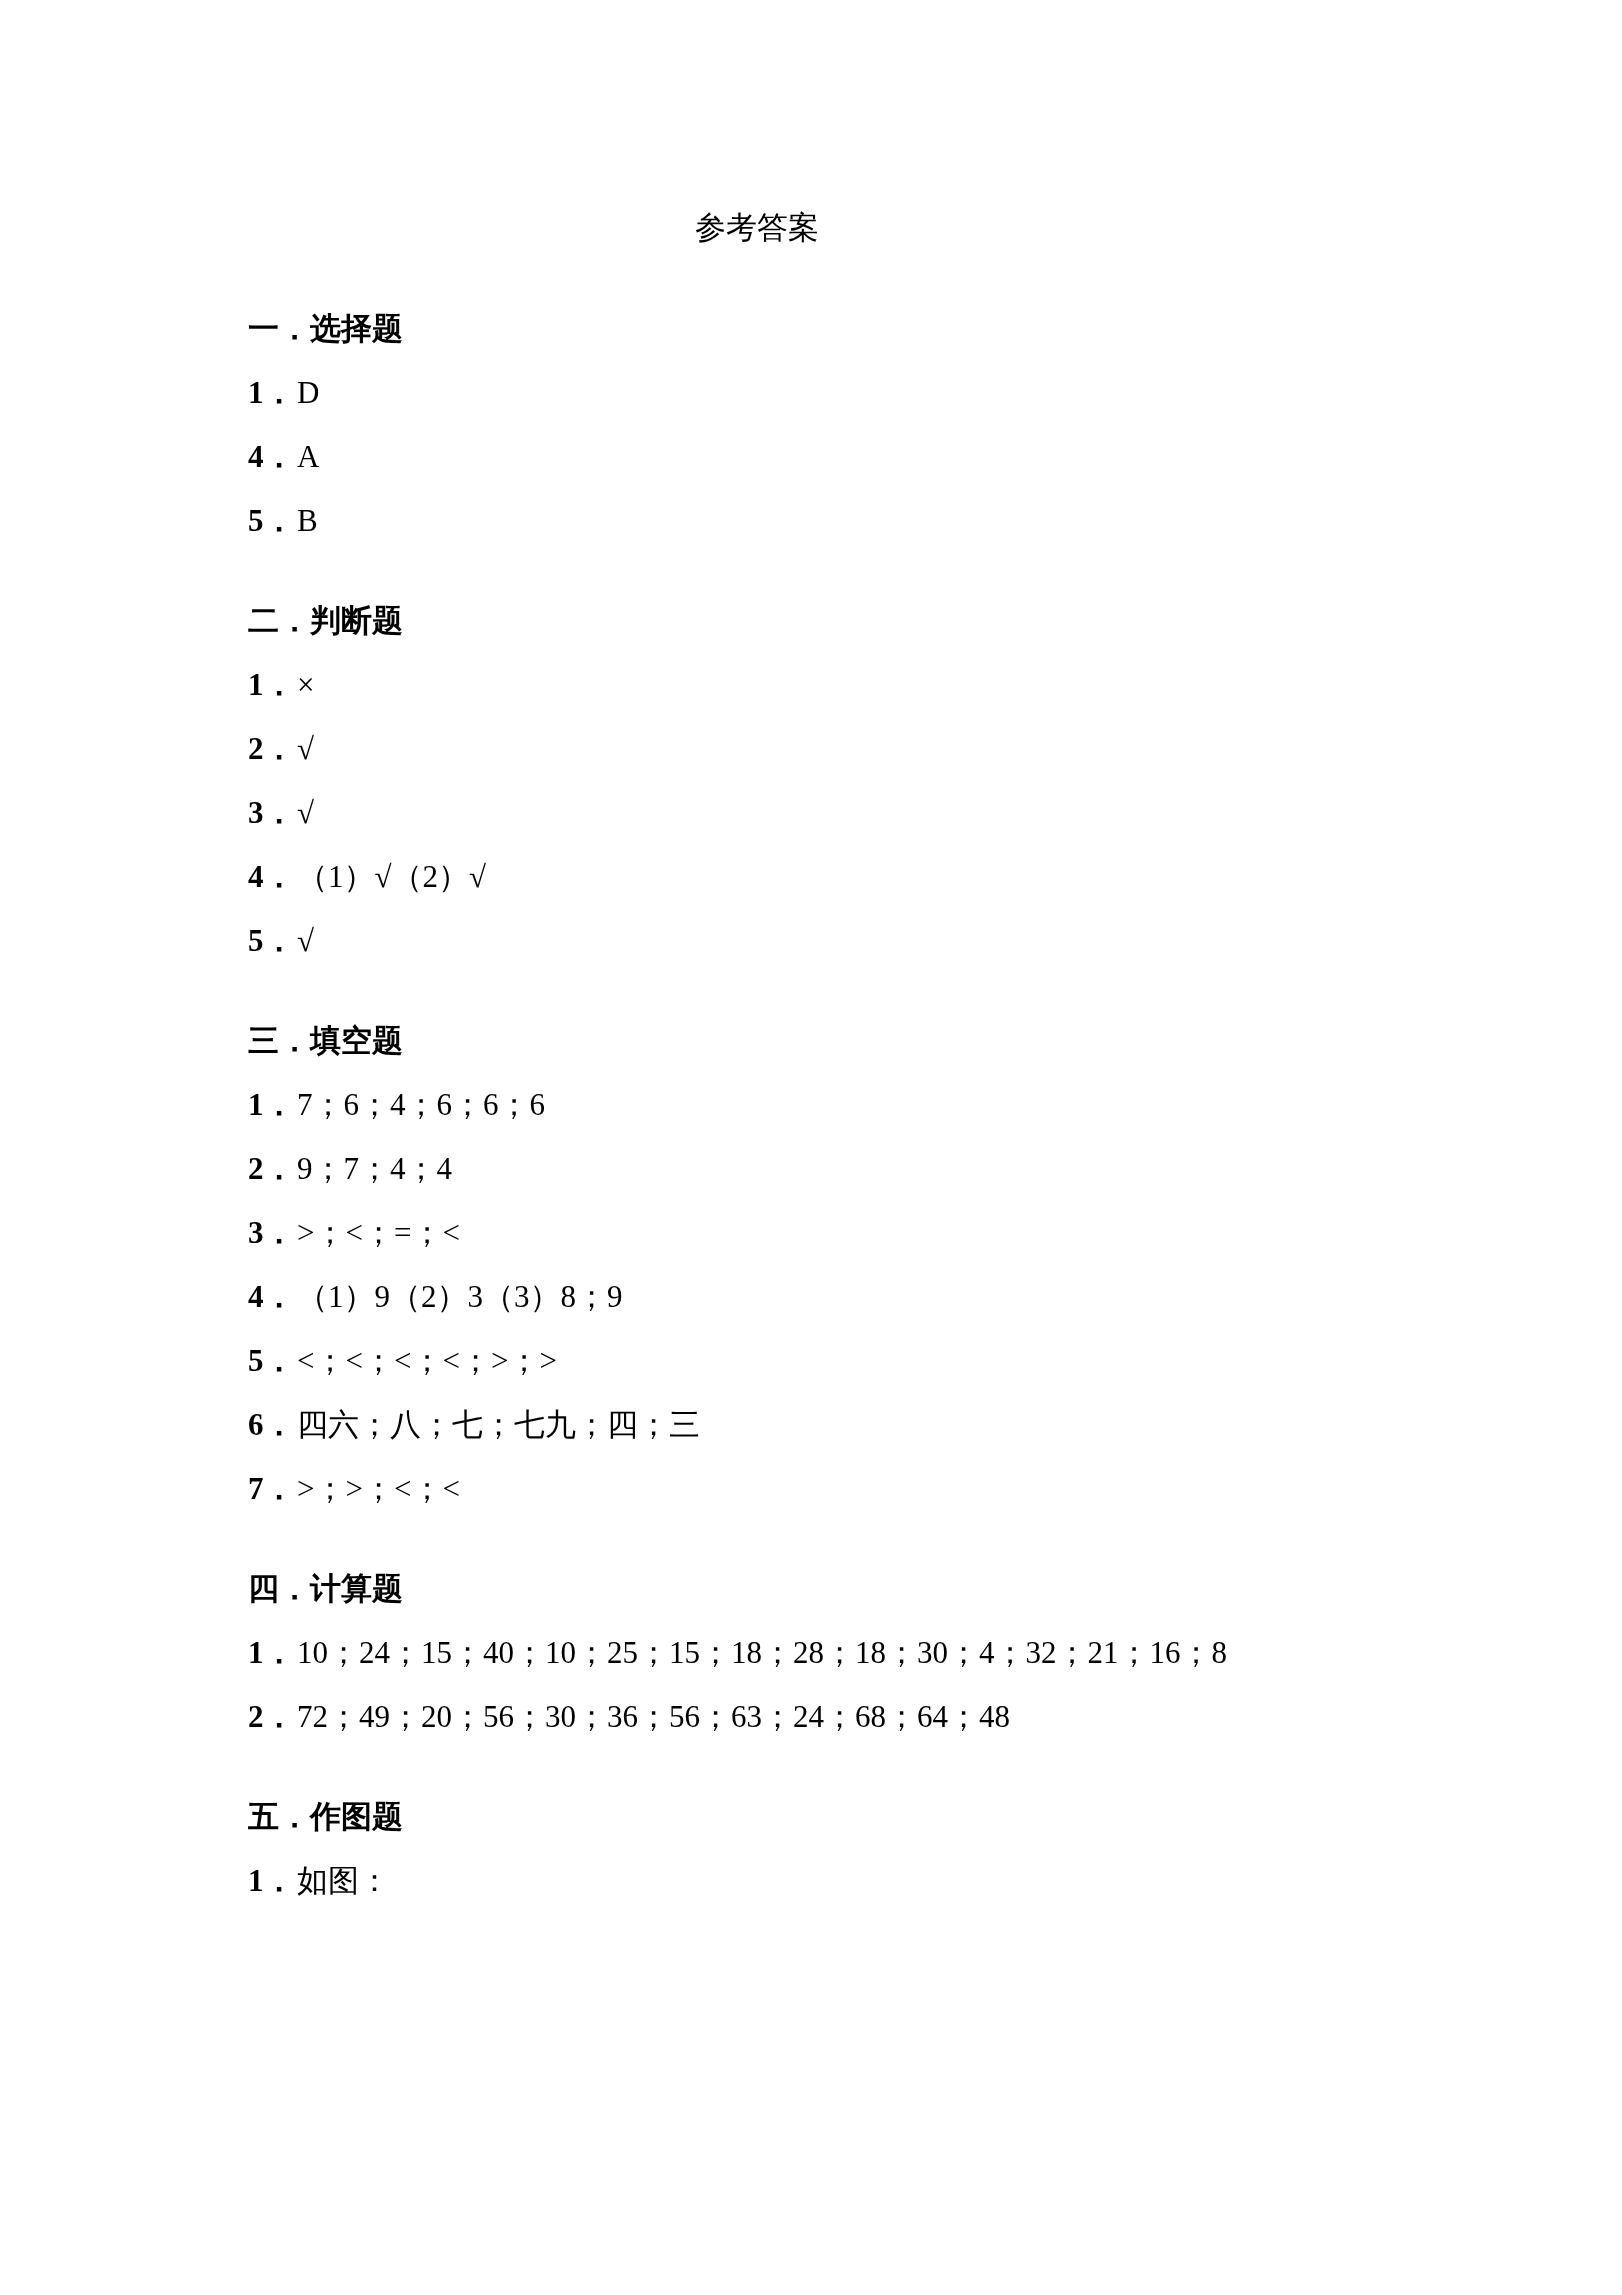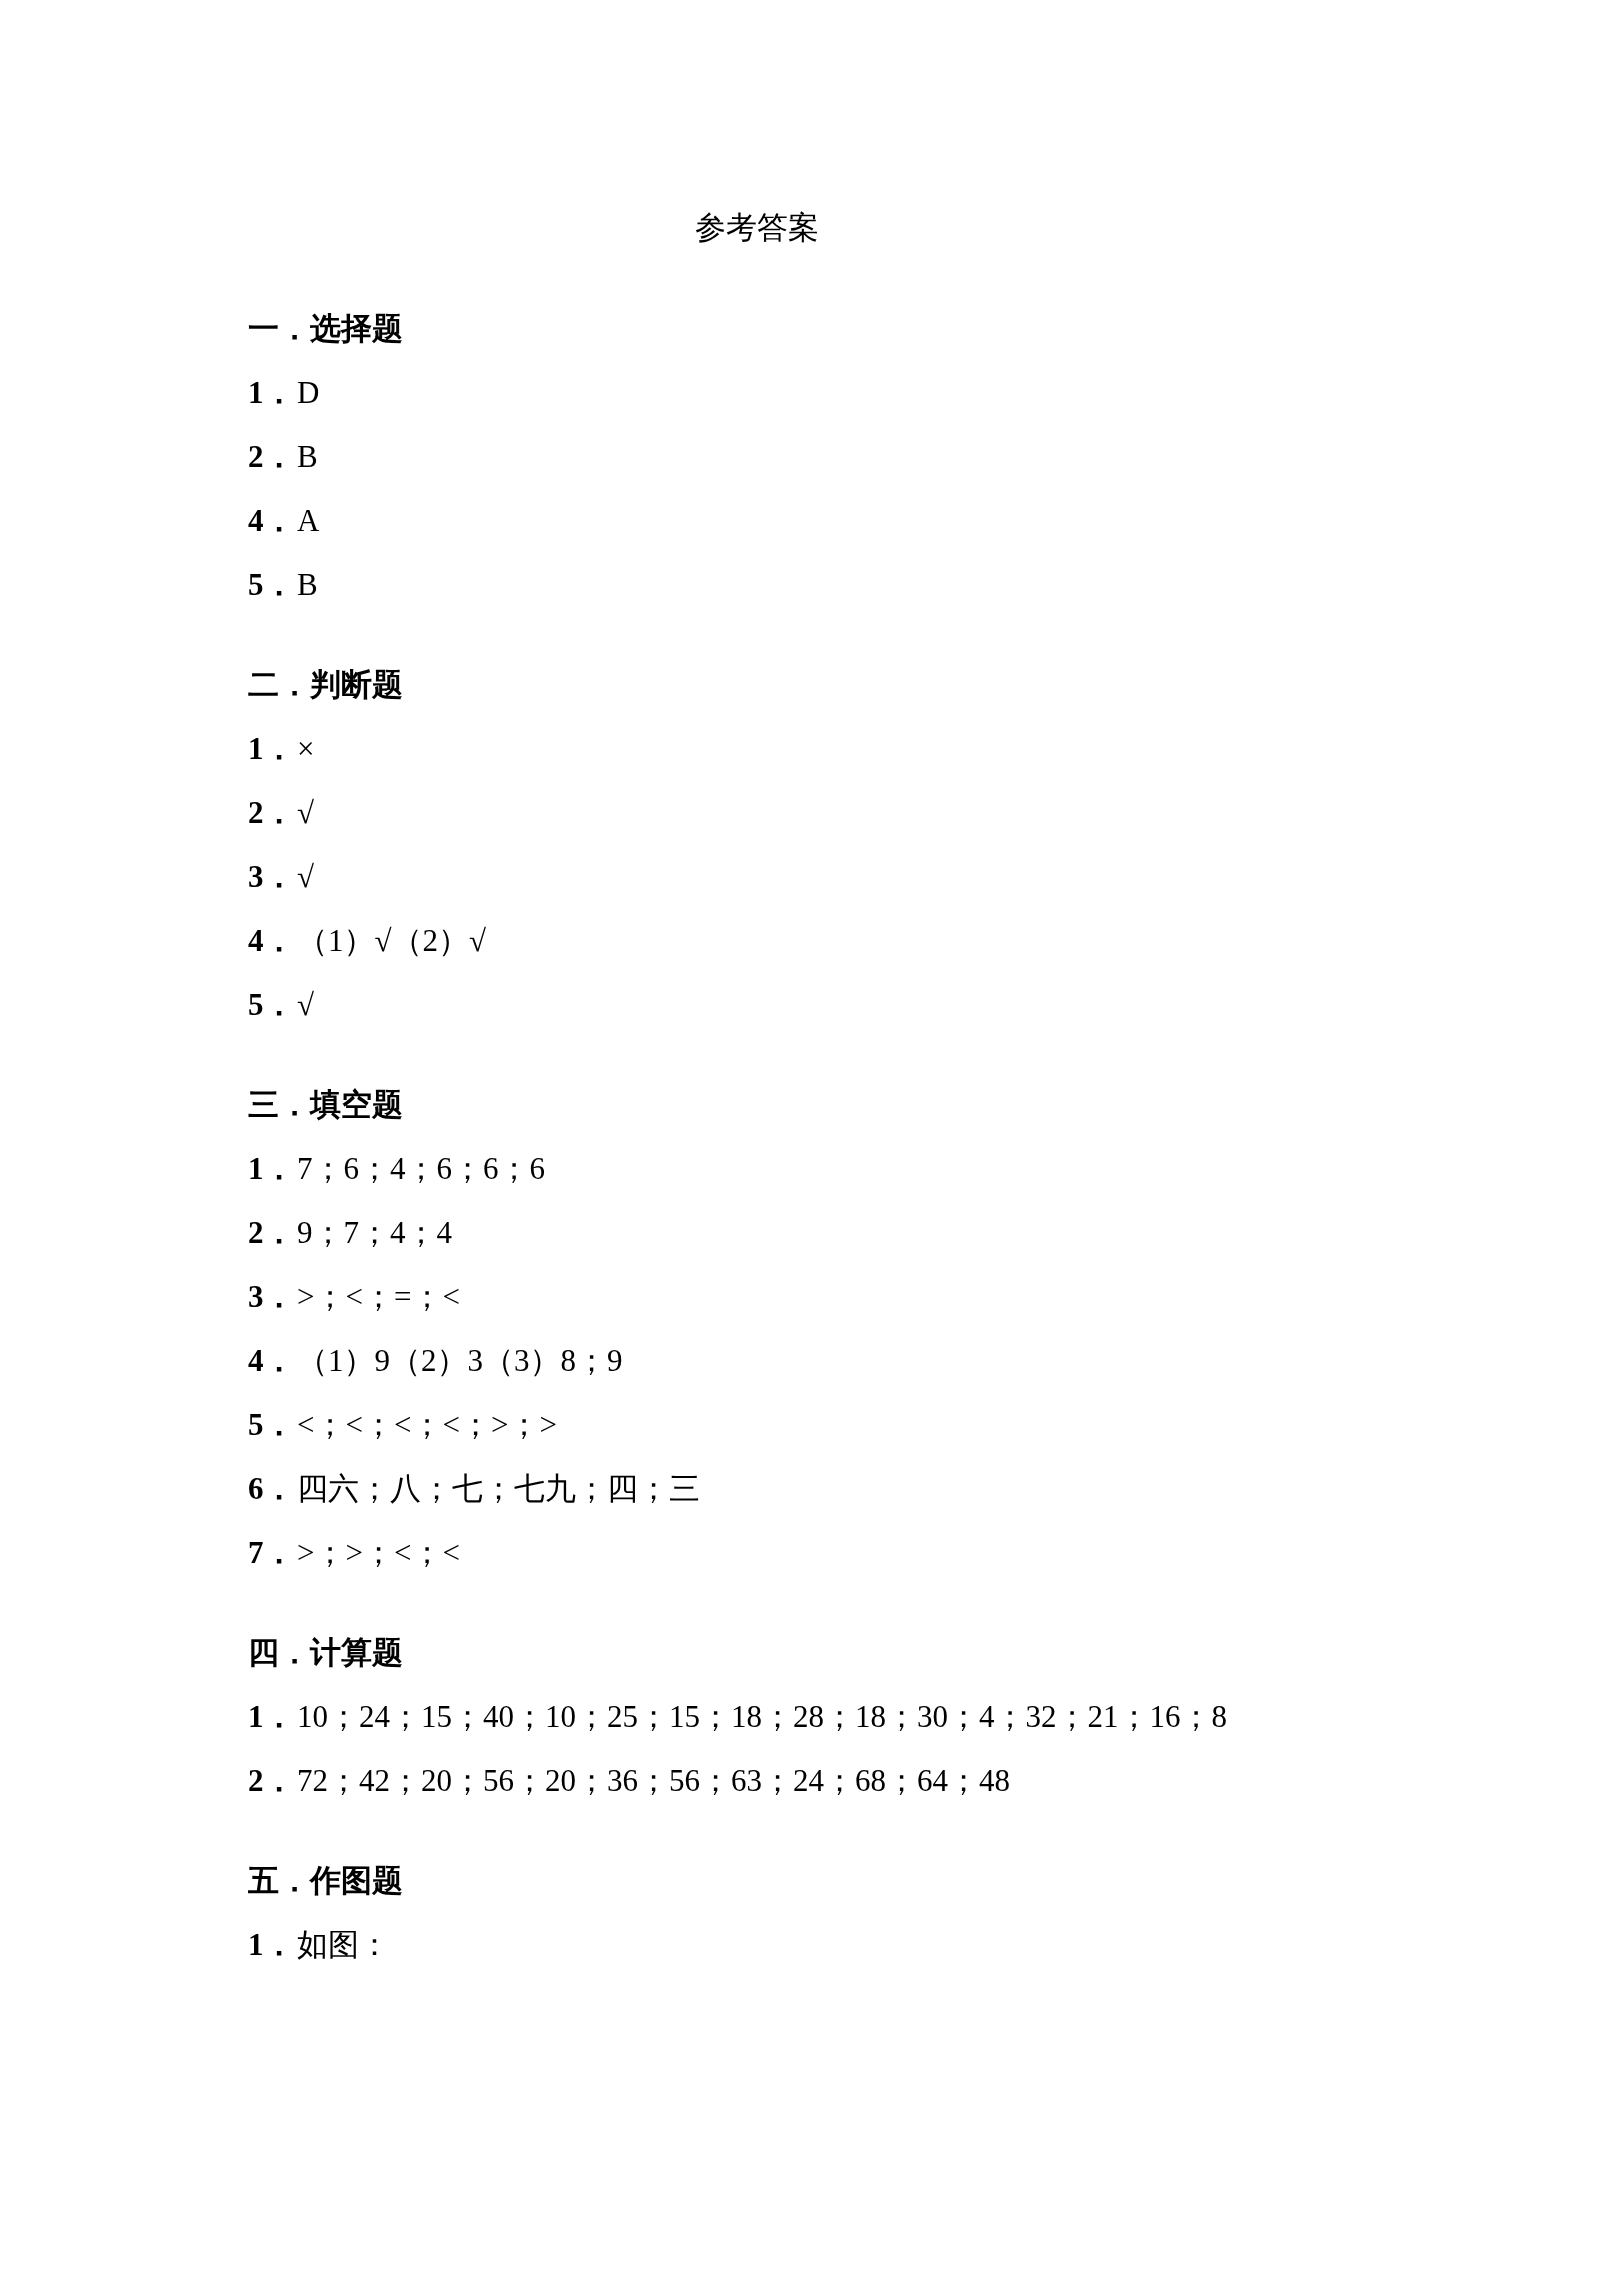--- a/index.html
+++ b/index.html
@@ -15,21 +15,20 @@
 </style>
 </head>
 <body>
 
 <div class="title">参考答案</div>
 
 <div class="content">
 
   <div class="line sec">一．选择题</div>
   <div class="line"><span class="num">1．</span><span class="ans">D</span></div>
-  <div class="line"><span class="num">2．</span><span class="ans">B</span></div>
   <div class="line"><span class="num">4．</span><span class="ans">A</span></div>
   <div class="line"><span class="num">5．</span><span class="ans">B</span></div>
 
   <div class="line sec">二．判断题</div>
   <div class="line"><span class="num">1．</span><span class="ans">×</span></div>
   <div class="line"><span class="num">2．</span><span class="ans">√</span></div>
   <div class="line"><span class="num">3．</span><span class="ans">√</span></div>
   <div class="line"><span class="num">4．</span><span class="ans">（1）√（2）√</span></div>
   <div class="line"><span class="num">5．</span><span class="ans">√</span></div>
 
@@ -37,18 +36,18 @@
   <div class="line"><span class="num">1．</span><span class="ans">7；6；4；6；6；6</span></div>
   <div class="line"><span class="num">2．</span><span class="ans">9；7；4；4</span></div>
   <div class="line"><span class="num">3．</span><span class="ans">&gt;；&lt;；=；&lt;</span></div>
   <div class="line"><span class="num">4．</span><span class="ans">（1）9（2）3（3）8；9</span></div>
   <div class="line"><span class="num">5．</span><span class="ans">&lt;；&lt;；&lt;；&lt;；&gt;；&gt;</span></div>
   <div class="line"><span class="num">6．</span><span class="ans">四六；八；七；七九；四；三</span></div>
   <div class="line"><span class="num">7．</span><span class="ans">&gt;；&gt;；&lt;；&lt;</span></div>
 
   <div class="line sec">四．计算题</div>
   <div class="line"><span class="num">1．</span><span class="ans">10；24；15；40；10；25；15；18；28；18；30；4；32；21；16；8</span></div>
-  <div class="line"><span class="num">2．</span><span class="ans">72；42；20；56；20；36；56；63；24；68；64；48</span></div>
+  <div class="line"><span class="num">2．</span><span class="ans">72；49；20；56；30；36；56；63；24；68；64；48</span></div>
 
   <div class="line sec">五．作图题</div>
   <div class="line"><span class="num">1．</span><span class="ans">如图：</span></div>
 </div>
 
 
 </body></html>

